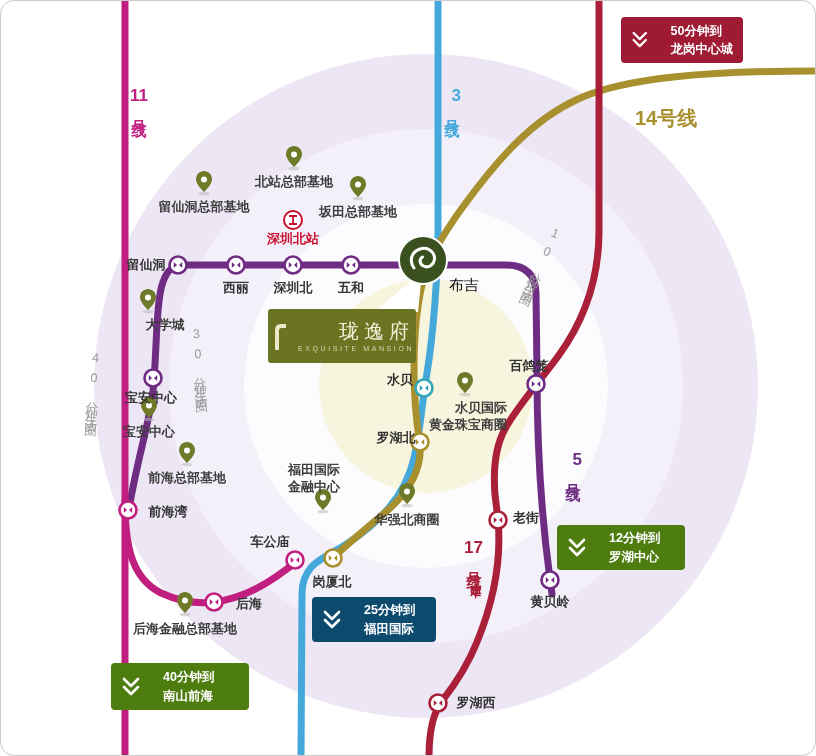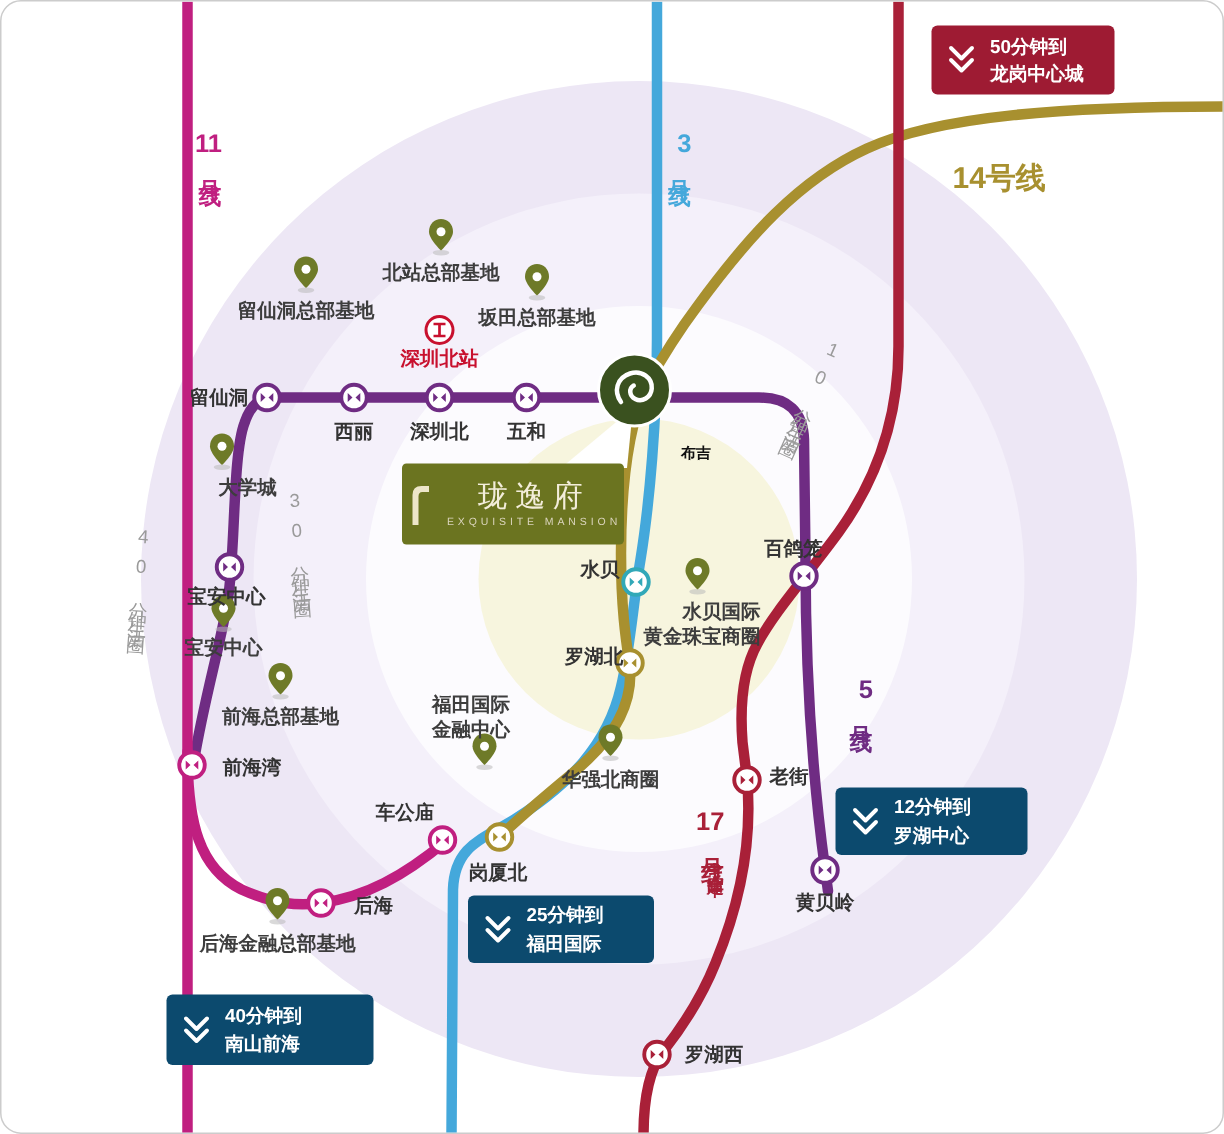--- a/index.html
+++ b/index.html
@@ -6,21 +6,21 @@
   .frame{
     position:relative;width:816px;height:756px;background:#fff;
     border:1px solid #ccc;border-radius:14px;overflow:hidden;box-sizing:border-box;
     font-family:"Liberation Sans","DejaVu Sans",sans-serif;
   }
   .map-svg{position:absolute;left:0;top:0;width:816px;height:756px;}
   .lbl{
     position:absolute;transform:translate(-50%,-50%);
     font-size:13px;font-weight:700;color:#333;white-space:nowrap;z-index:4;
   }
-  .lbl.big{font-size:10px;font-weight:700;color:#101010;margin-top:17px;}
+  .lbl.big{font-size:15px;font-weight:400;color:#101010;}
   .lbl.red{color:#C8102E;}
   .lbl.lm{font-weight:600;color:#3d3d3d;}
   .lbl2{text-align:right;line-height:1.32;}
   .lbl2 span{display:block;}
   .ring-label{
     position:absolute;writing-mode:vertical-rl;text-orientation:upright;
     color:#9a9a9a;font-size:12.5px;letter-spacing:6px;font-weight:500;z-index:2;
     transform-origin:50% 0;
   }
   .line-label{
@@ -31,35 +31,35 @@
   .line-label .vert{
     writing-mode:vertical-rl;text-orientation:upright;
     font-size:15px;letter-spacing:4px;margin-top:3px;
   }
   .line-label .note{
     writing-mode:vertical-rl;text-orientation:upright;
     font-size:11px;letter-spacing:2px;margin-top:5px;font-weight:700;
   }
   .line-label.horiz{flex-direction:row;font-size:20px;}
   .badge{
-    position:absolute;display:flex;align-items:center;gap:9px;
+    position:absolute;display:flex;align-items:center;gap:22px;
     border-radius:4px;color:#fff;padding:0 10px;box-sizing:border-box;z-index:5;
   }
   .badge .badge-text span{display:block;font-size:12.5px;font-weight:700;line-height:1.45;white-space:nowrap;}
   .badge.red{background:#9E1B33;}
-  .badge.purple{background:#0c4a6e;}
+  .badge.purple{background:#4d7c0f;}
   .badge.gold{background:#0c4a6e;}
   .logoBox{
     position:absolute;left:267px;top:308px;width:148px;height:54px;
     background:#6B7420;border-radius:3px;display:flex;align-items:center;
     justify-content:center;gap:8px;z-index:6;
   }
   .logoBox .cn{font-size:20px;letter-spacing:5px;color:#F3EDDA;line-height:1;white-space:nowrap;}
   .logoBox .en{font-size:7px;letter-spacing:2.6px;color:#DAD4BC;margin-top:4px;white-space:nowrap;}
-  .logoTextCol{display:flex;flex-direction:column;align-items:center;}
+  .logoTextCol{display:flex;flex-direction:column;align-items:flex-end;}
 </style>
 </head>
 <body>
 
 <div class="frame">
 
   <svg class="map-svg" viewBox="0 0 816 756">
     <defs>
       <g id="stn">
         <circle r="8.5" fill="#ffffff" stroke="currentColor" stroke-width="2.6"></circle>

